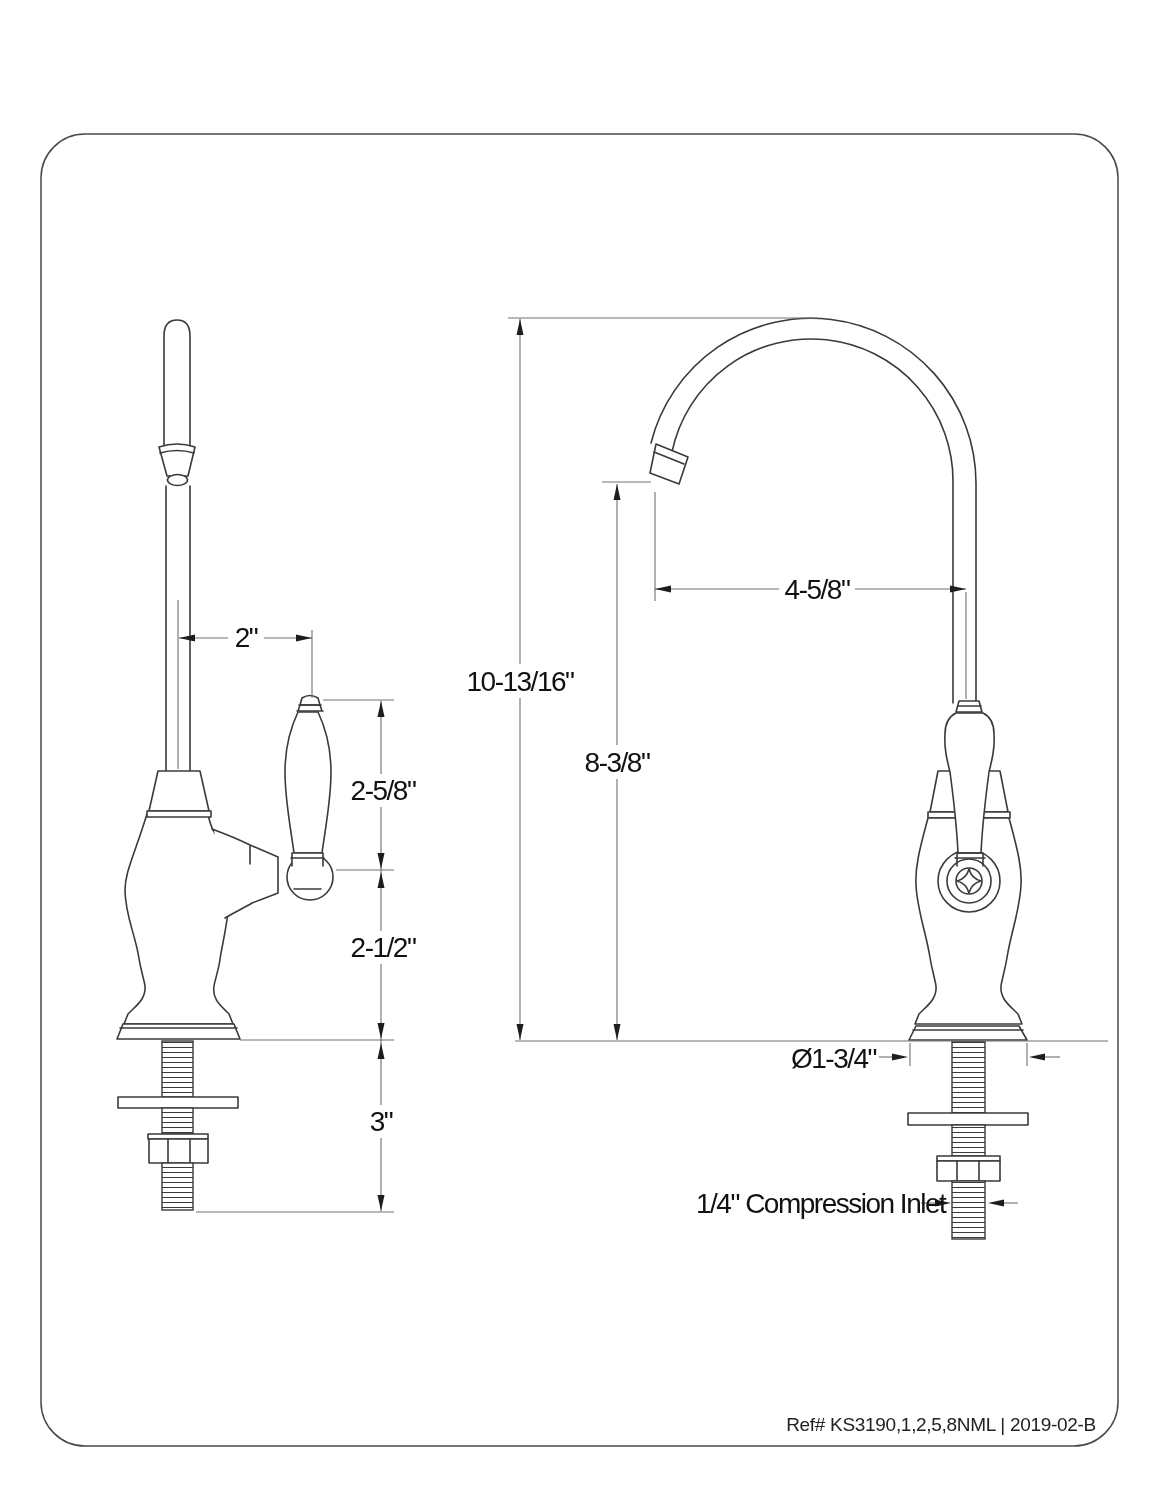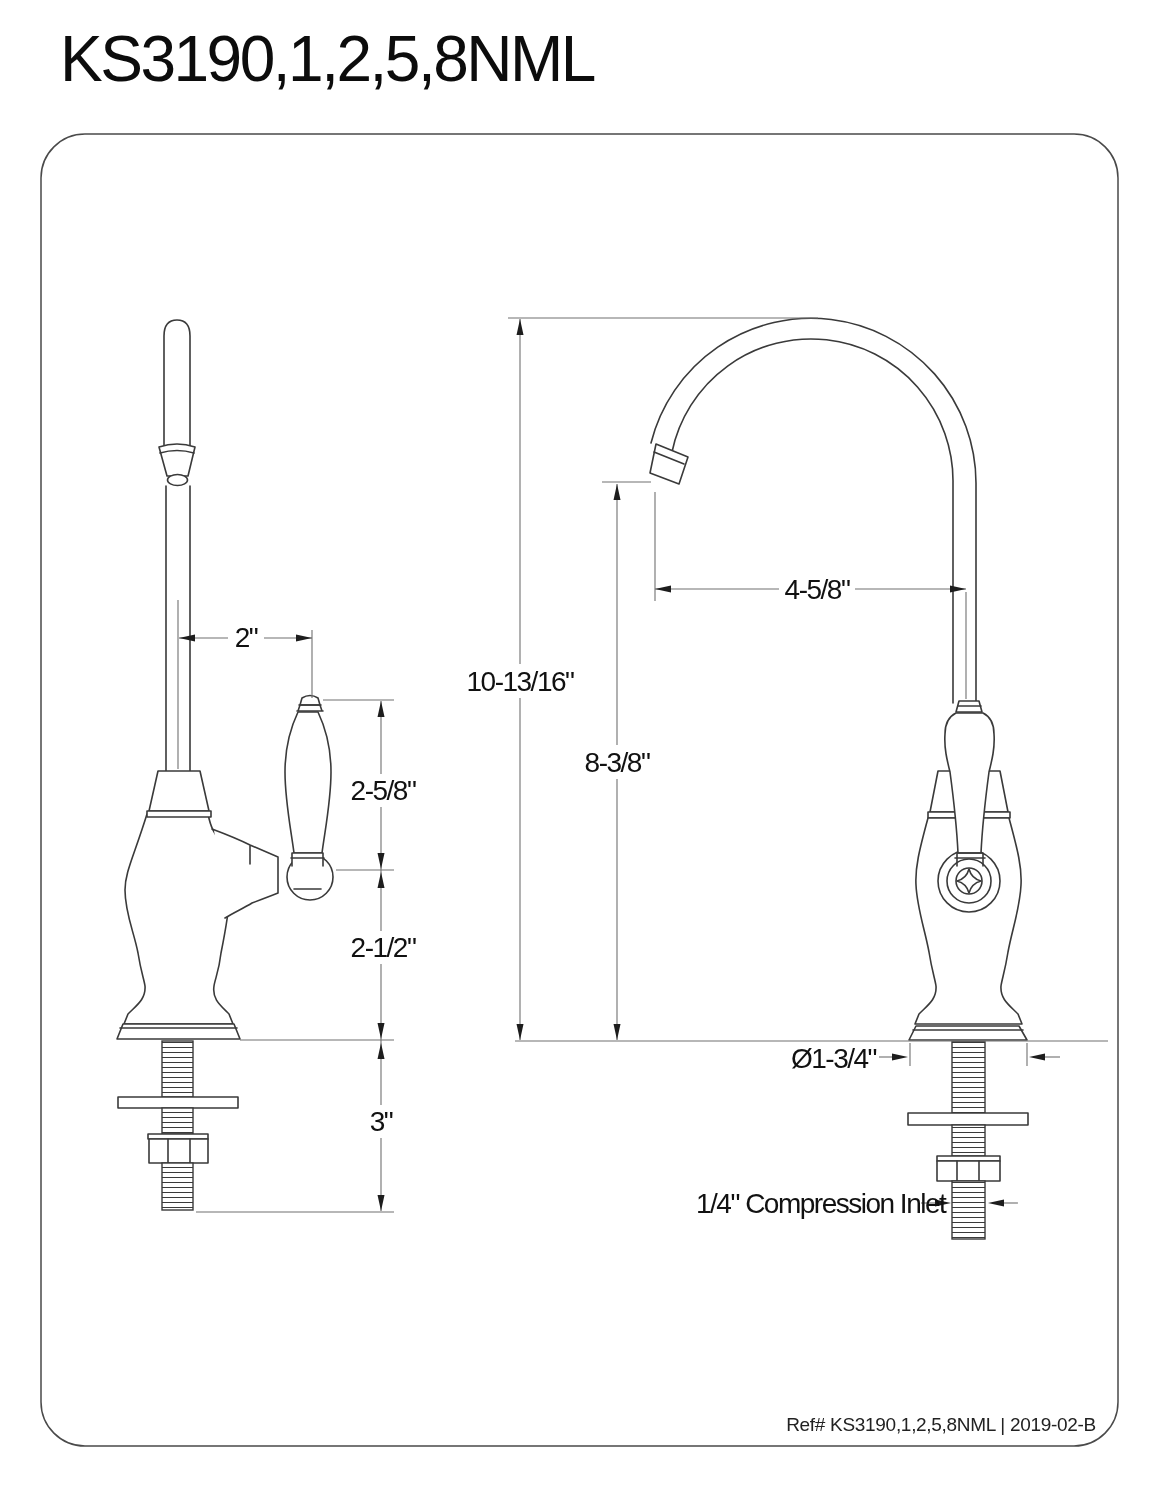--- a/index.html
+++ b/index.html
@@ -35,21 +35,20 @@
   .dimtext.end{text-anchor:end;}
   .reftext{
     font-family:"Liberation Sans","DejaVu Sans",sans-serif;
     font-size:19px;letter-spacing:-0.3px;fill:#222;text-anchor:end;
   }
 </style>
 </head>
 <body>
 
 <div class="header">
-  <h1>KS3190,1,2,5,8NML</h1>
 </div>
 
 <svg width="1159" height="1500" viewBox="0 0 1159 1500">
   <defs>
     <pattern id="thr" width="8" height="5" patternUnits="userSpaceOnUse">
       <line x1="0" y1="2.5" x2="8" y2="2.5" stroke="#3a3a3a" stroke-width="1"></line>
     </pattern>
   </defs>
 
   <rect x="41" y="134" width="1077" height="1312" rx="44" fill="none" stroke="var(--border)" stroke-width="1.5"></rect>

